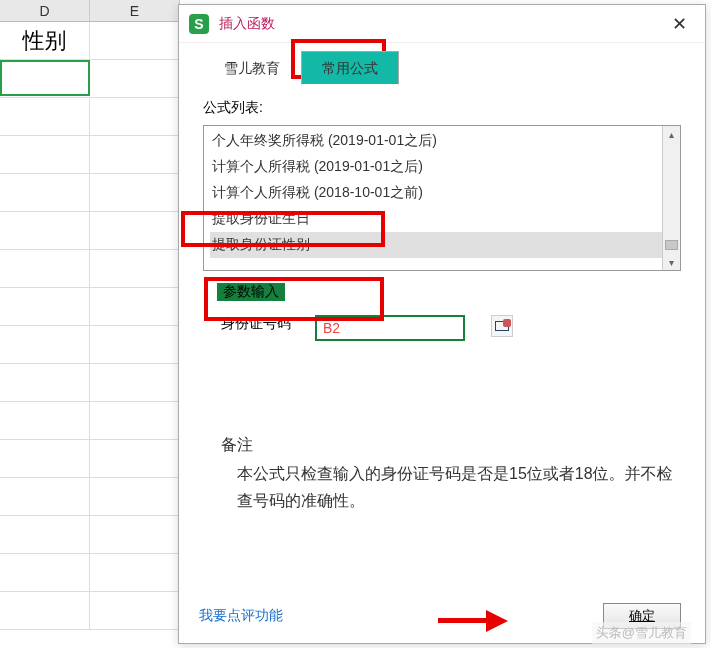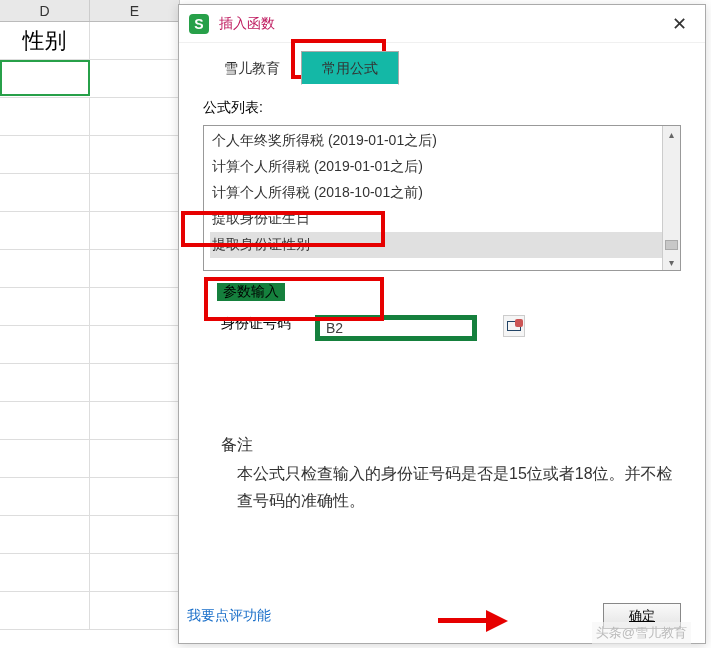--- a/index.html
+++ b/index.html
@@ -35,30 +35,30 @@
     .list-item.selected { background: #e0e0e0; }
     .scroll-track { position: absolute; right: 0; top: 0; width: 18px; height: 100%; background: #f0f0f0; border-left: 1px solid #ccc; }
     .scroll-arrow { height: 16px; display: flex; align-items: center; justify-content: center; font-size: 10px; color: #666; cursor: pointer; }
     .scroll-thumb { margin: 2px; background: #c8c8c8; border: 1px solid #aaa; height: 10px; position: absolute; bottom: 18px; left: 0; right: 0; }
 
     .params-group { margin: 22px 24px 0 24px; padding: 22px 18px 40px 18px; position: relative; }
     .params-legend { position: absolute; top: -10px; left: 14px; background: #15803d; padding: 0 6px; font-size: 14px; }
 
     .param-row { display: flex; gap: 24px; }
     .param-label { font-size: 14px; }
-    .param-input { width: 162px; height: 26px; border: 5px solid #15803d; background: #fff; color: #404040; font-size: 14px; padding: 2px 6px; }
+    .param-input { width: 150px; height: 26px; border: 2px solid #15803d; background: #fff; color: #ef4444; font-size: 14px; padding: 2px 6px; }
     .range-btn { width: 22px; height: 22px; border: 1px solid #ccc; background: #f5f5f5; margin-left: 2px; display: inline-flex; align-items: center; justify-content: center; cursor: pointer; }
     .range-icon { display: inline-block; width: 14px; height: 10px; border: 1px solid #246; position: relative; }
     .range-icon::after { content: ''; position: absolute; width: 8px; height: 8px; background: #c55; right: -3px; top: -3px; border-radius: 2px; }
 
     .note-block { margin: 50px 30px 0 42px; font-size: 16px; line-height: 1.7; color: #333; }
     .note-title { margin-bottom: 2px; }
     .note-body { padding-left: 16px; }
 
-    .footer { position: absolute; bottom: 14px; left: 0; right: 16px; padding: 0 8px; display: flex; align-items: center; }
+    .footer { position: absolute; bottom: 14px; left: 0; right: 4px; padding: 0 20px; display: flex; align-items: center; }
     .feedback-link { color: #1a6fc9; font-size: 14px; cursor: pointer; }
     .spacer { flex: 1; }
     .btn { width: 78px; height: 26px; border: 1px solid #888; background: linear-gradient(#fafafa,#e4e4e4); font-size: 13px; cursor: pointer; margin-left: 8px; text-decoration: underline; }
 
     
     .redbox { position: absolute; border: 4px solid #e60000; pointer-events: none; }
     .rb1 { left: 291px; top: 39px; width: 95px; height: 40px; }
     .rb2 { left: 181px; top: 211px; width: 204px; height: 36px; }
     .rb3 { left: 204px; top: 277px; width: 180px; height: 44px; }
 

